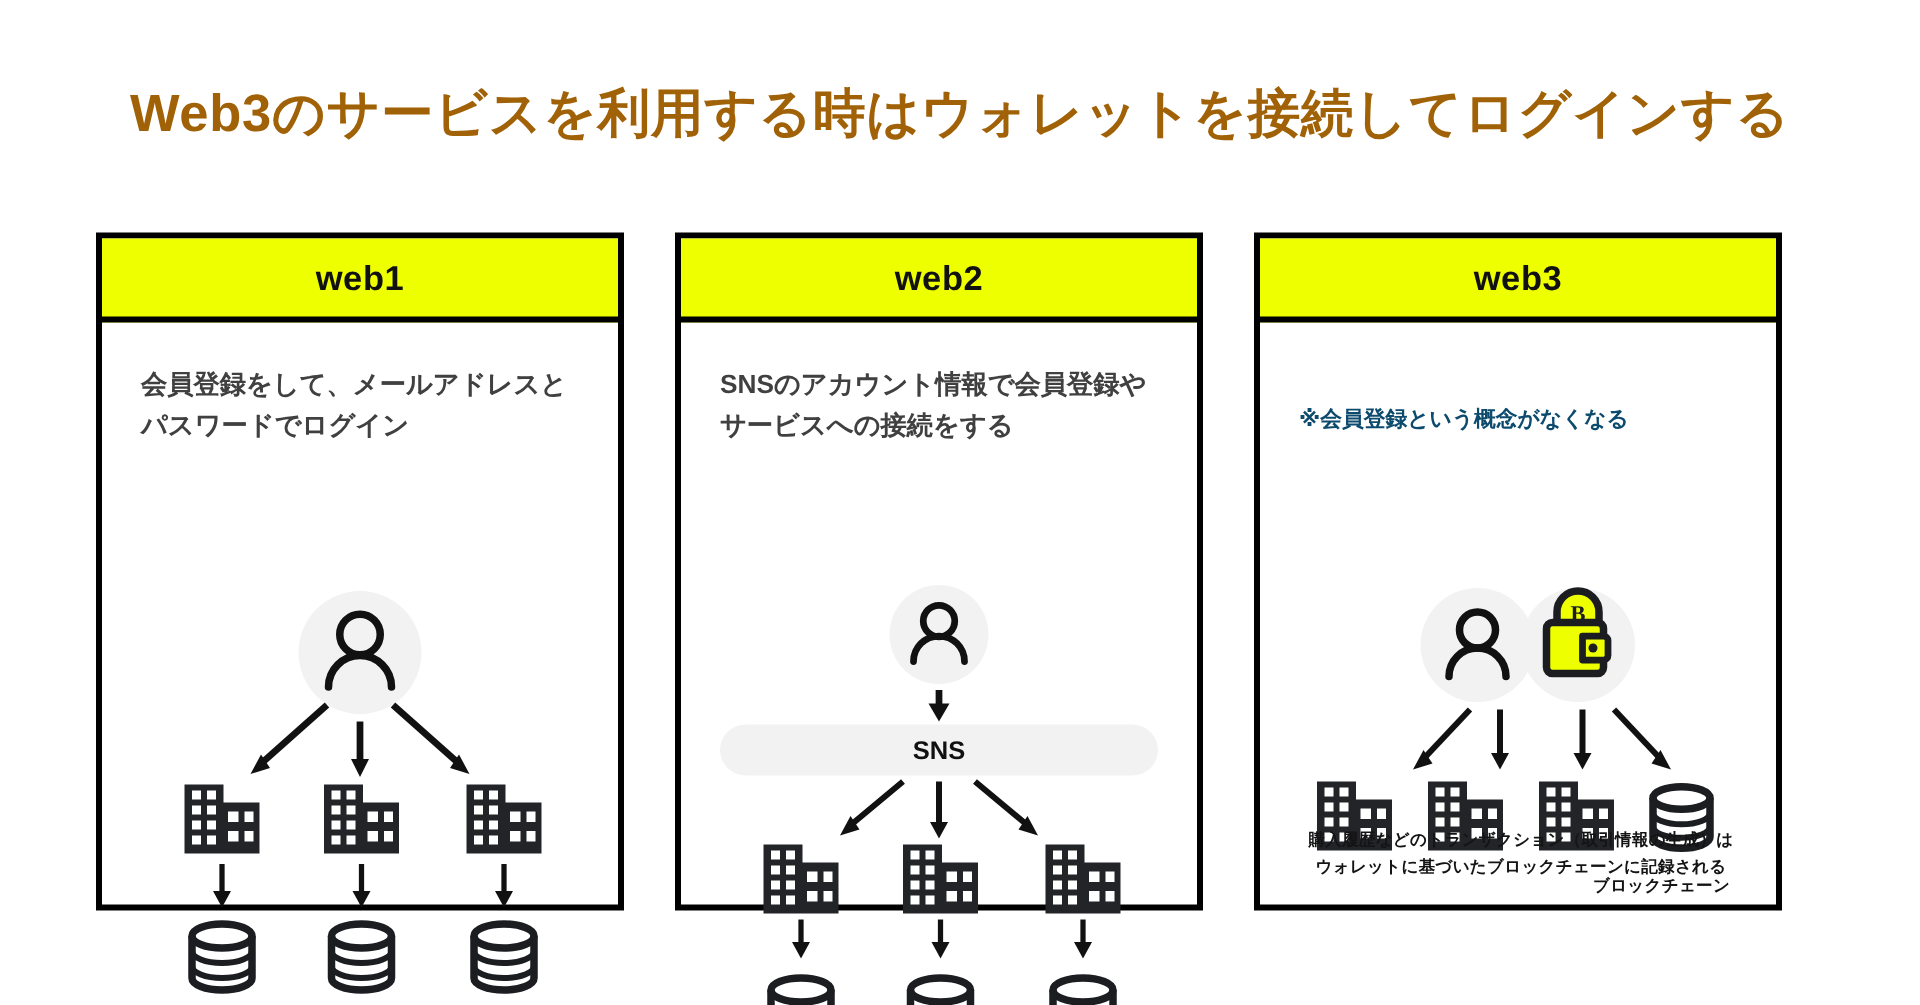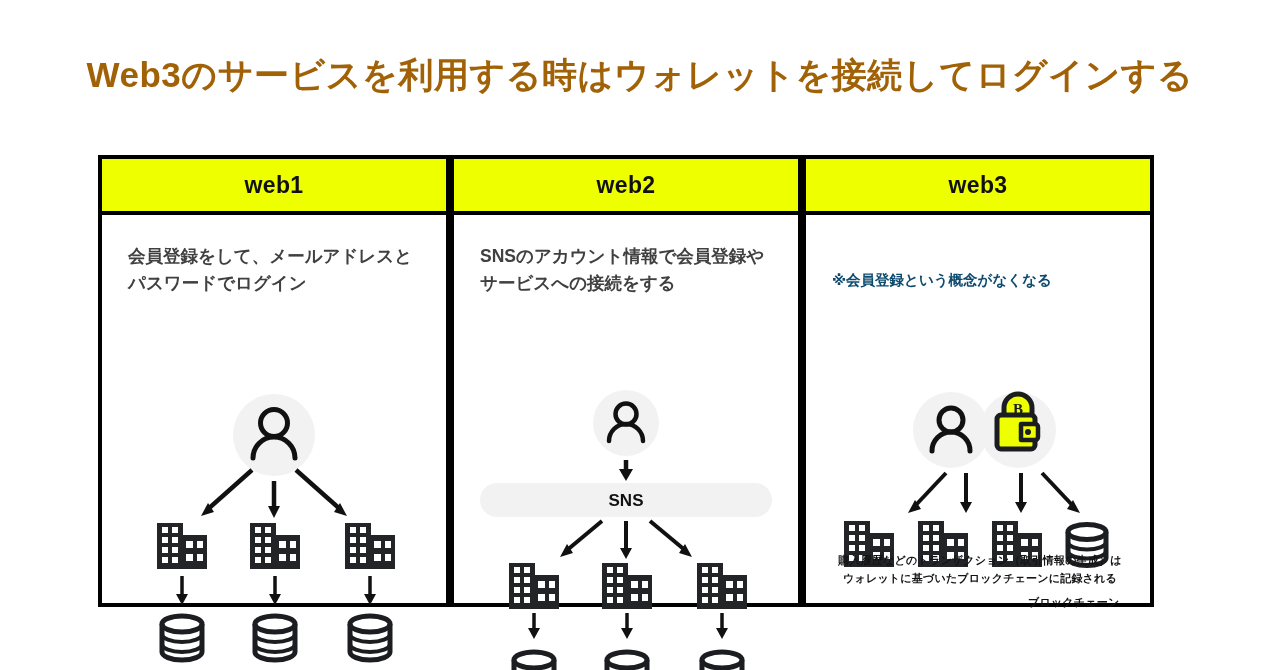--- a/index.html
+++ b/index.html
@@ -31,21 +31,21 @@
   }
 
   
   #panels {
     position: absolute;
     left: 64px;
     top: 155px;
     width: 1124px;
     height: 452px;
     display: flex;
-    justify-content: center;
+    justify-content: space-between;
   }
   .panel {
     width: 352px;
     height: 452px;
     border: 4px solid #000000;
     box-sizing: border-box;
     background: #ffffff;
     position: relative;
     display: flex;
     flex-direction: column;
@@ -452,21 +452,21 @@
             <rect x="29" y="31" width="7" height="7" fill="#ffffff"></rect>
             <rect x="40" y="31" width="6" height="7" fill="#ffffff"></rect>
           </g>
           <g transform="translate(260,308)">
             <ellipse cx="21" cy="9" rx="19" ry="7.5" fill="none" stroke="#1b1d21" stroke-width="5"></ellipse>
             <path d="M2 9 v26 a19 7.5 0 0 0 38 0 V9" fill="none" stroke="#1b1d21" stroke-width="5"></path>
             <path d="M2 19 a19 7.5 0 0 0 38 0" fill="none" stroke="#1b1d21" stroke-width="4"></path>
             <path d="M2 28 a19 7.5 0 0 0 38 0" fill="none" stroke="#1b1d21" stroke-width="4"></path>
           </g>
         </svg>
-        <div class="blockchain-label" style="left:222px; top:380px;font-family:Liberation Mono, monospace;">ブロックチェーン</div>
+        <div class="blockchain-label" style="left:222px; top:368px;font-family:Liberation Mono, monospace;">ブロックチェーン</div>
         <div class="footnote">
           <div>購入履歴などのトランザクション（取引情報の生成）は</div>
           <div>ウォレットに基づいたブロックチェーンに記録される</div>
         </div>
       </div>
     </div>
   </div>
 
 </div>
 

